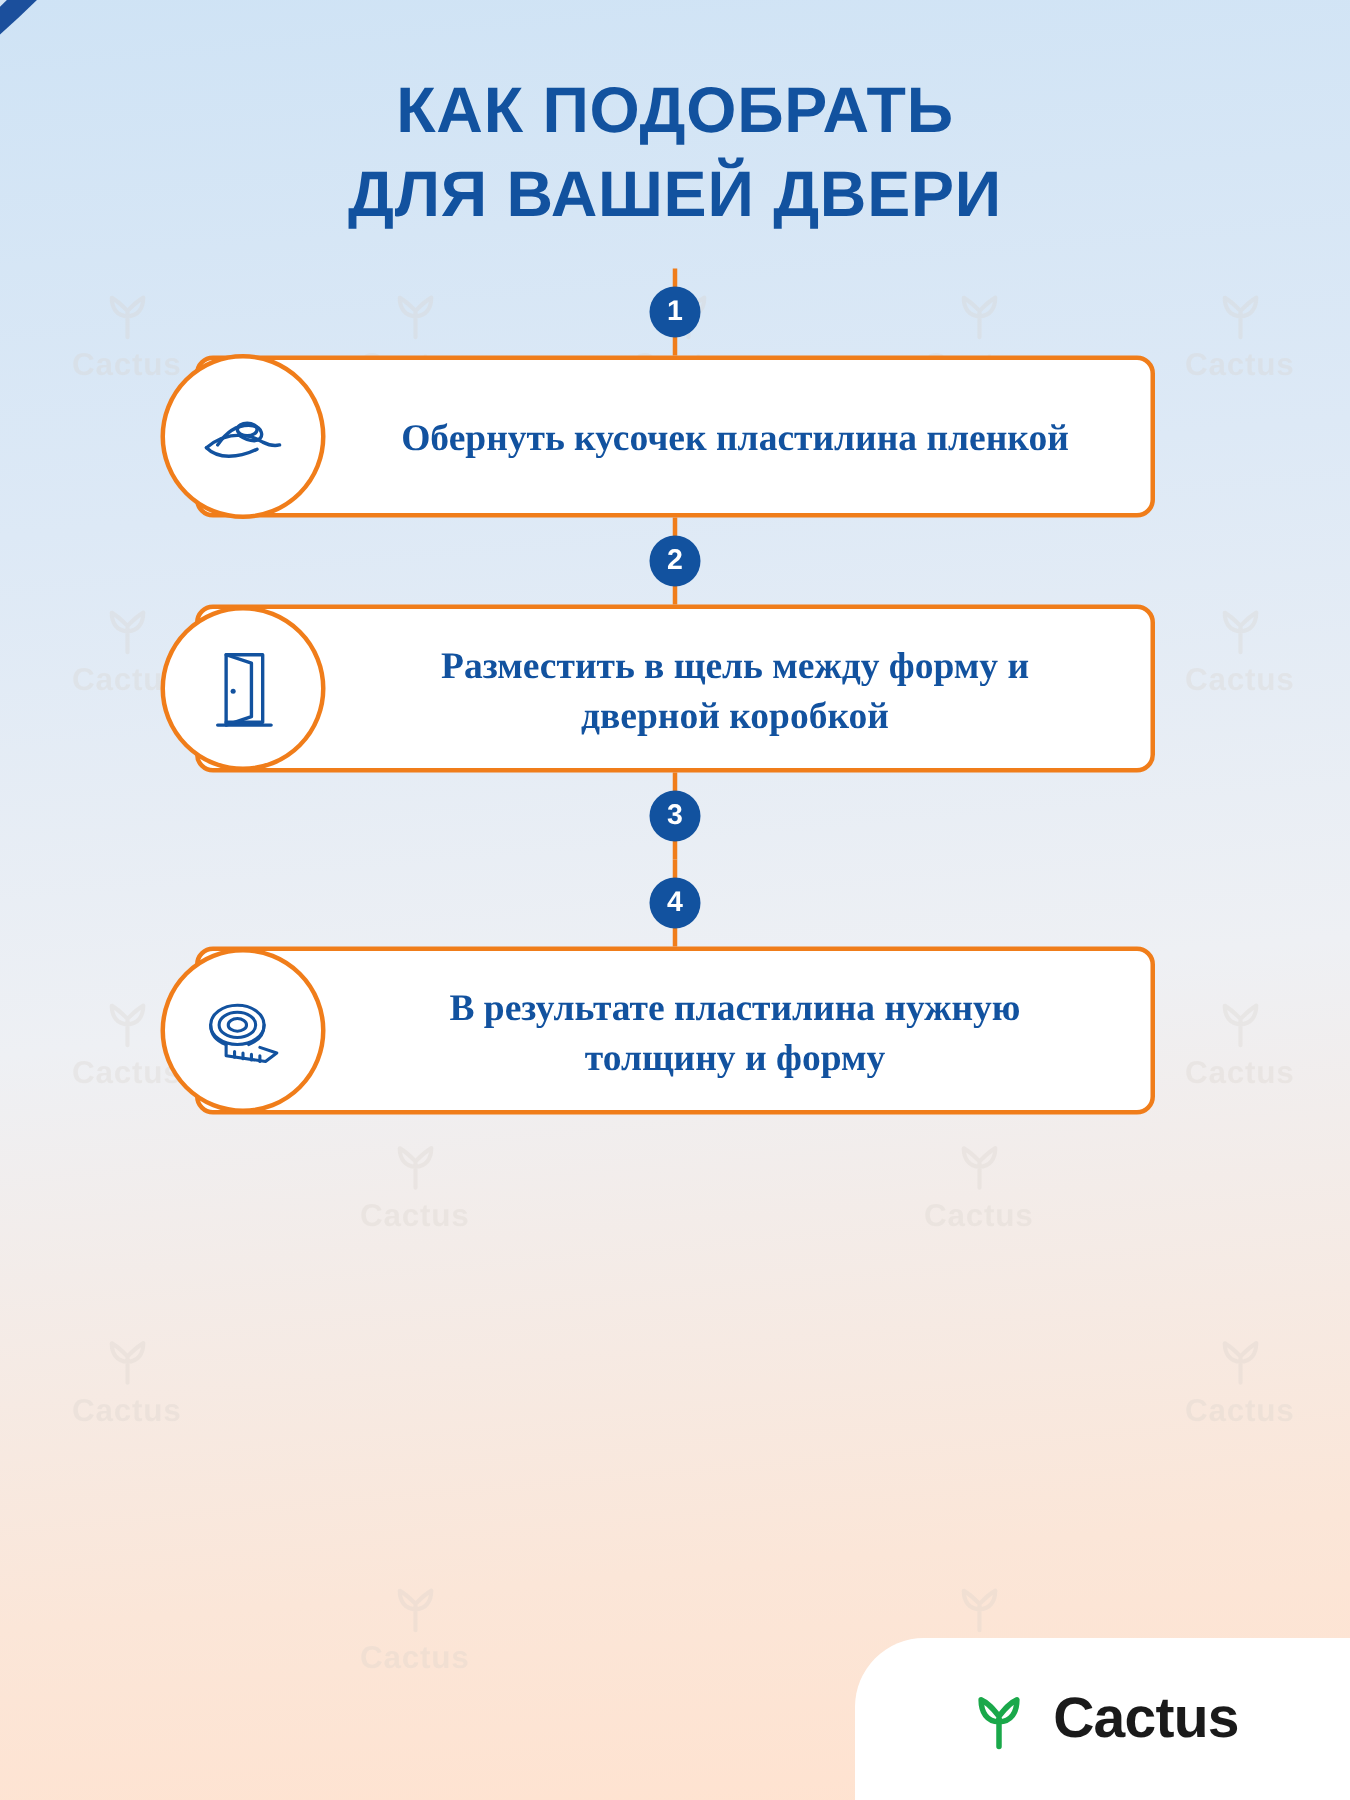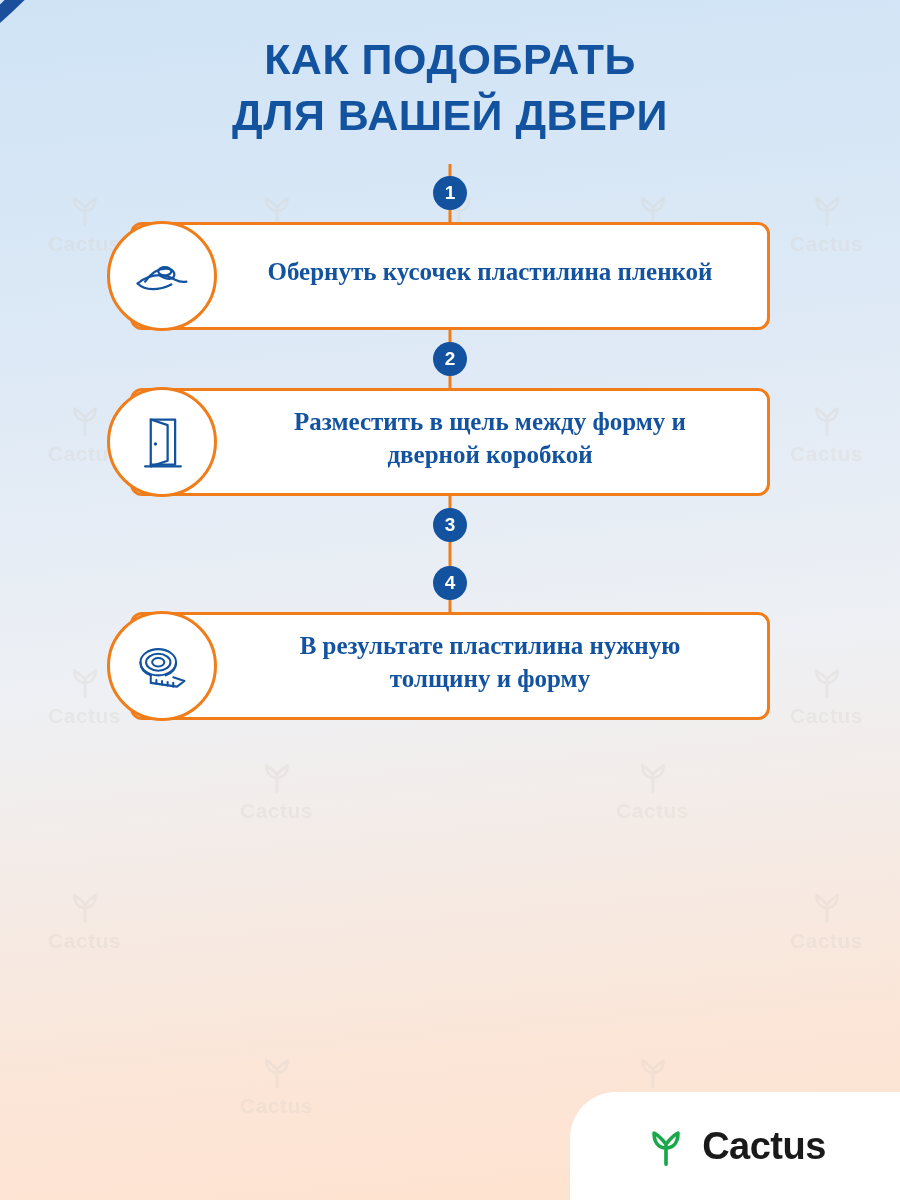--- a/index.html
+++ b/index.html
@@ -83,21 +83,21 @@
     font-weight: 700;
     color: #d8d2cc;
     margin-top: 2px;
     letter-spacing: 0.5px;
   }
 
   
   .title {
     position: relative;
     text-align: center;
-    padding-top: 32px;
+    padding-top: 47px;
     color: #12529f;
     font-size: 43px;
     font-weight: 800;
     line-height: 1.30;
     letter-spacing: 0.5px;
     text-transform: uppercase;
   }
   .title div { white-space: nowrap; }
 
   
@@ -140,21 +140,21 @@
     margin: 0 auto;
     width: 640px;
     min-height: 108px;
     box-sizing: border-box;
     border: 3px solid #f07d1a;
     border-radius: 12px;
     background: #ffffff;
     display: flex;
     align-items: center;
     justify-content: center;
-    padding: 10px 40px 18px 120px;
+    padding: 22px 40px 18px 120px;
   }
   .step-text {
     color: #12529f;
     font-size: 25px;
     font-weight: 700;
     line-height: 1.32;
     text-align: center;
     font-family: "Liberation Serif", serif;
   }
   .step-icon {

